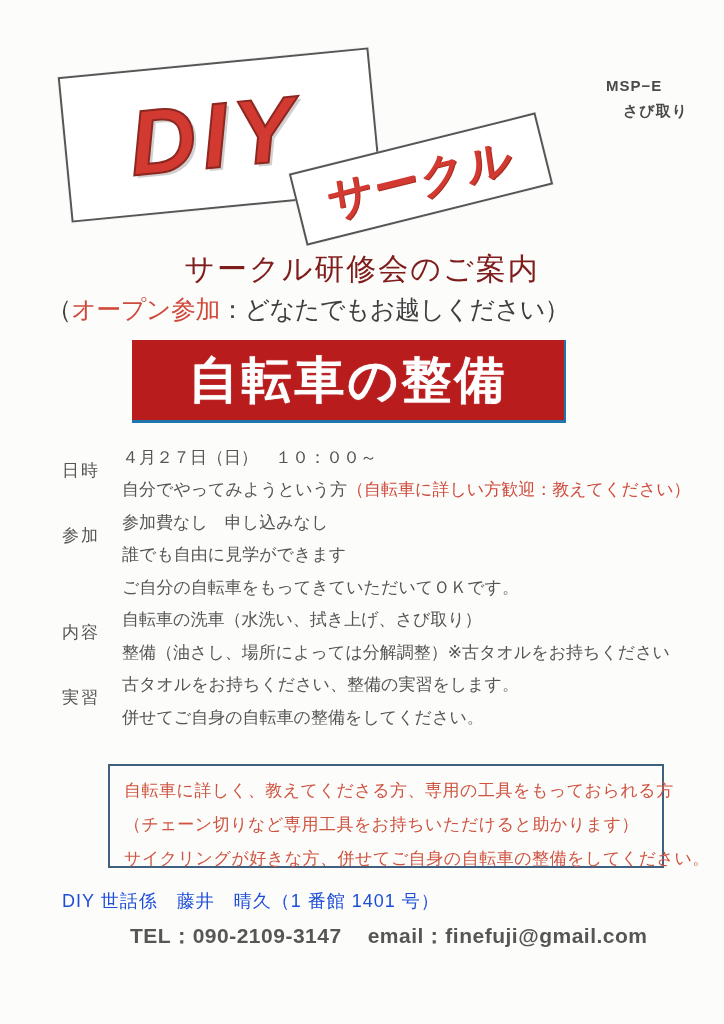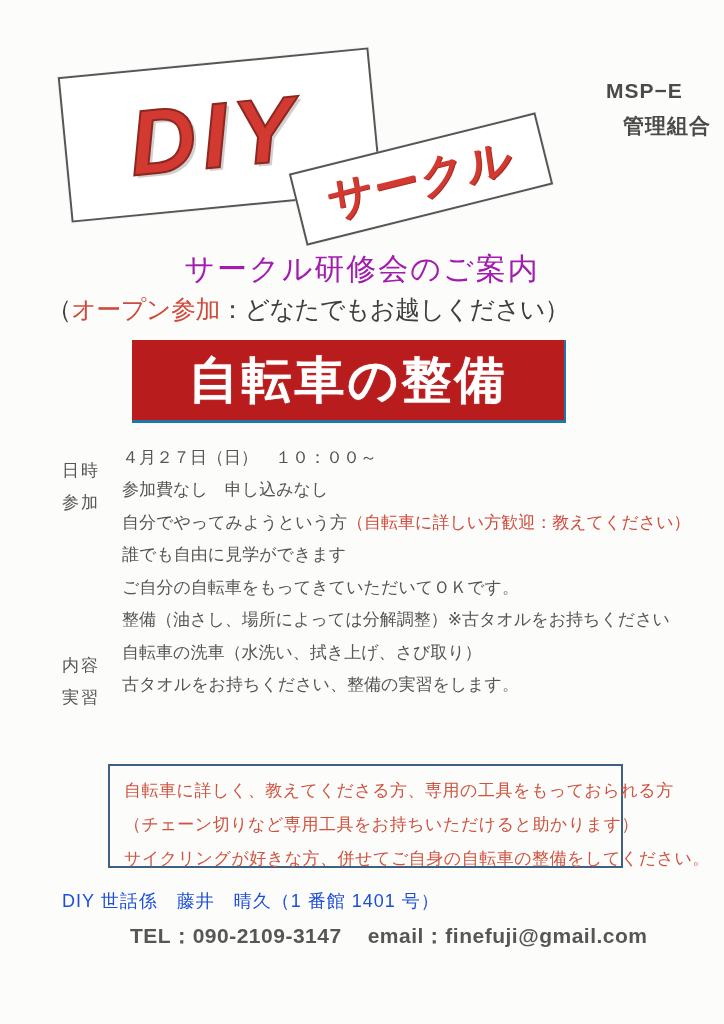--- a/index.html
+++ b/index.html
@@ -20,108 +20,112 @@
     color:#d23a31;-webkit-text-stroke:2px #8d271f;
     text-shadow:3px 3px 0 rgba(120,120,120,0.35);
     padding-right:10px;
   }
   .circle-box{left:294px;top:142px;width:250px;height:70px;transform:rotate(-14deg);}
   .circle-text{
     font-weight:bold;font-size:45px;letter-spacing:2px;color:#d23a31;
     transform:skew(-6deg);text-shadow:1px 1px 0 #a62d24;
   }
   
-  .org{position:absolute;left:606px;top:74px;font-size:21px;font-weight:bold;
+  .org{position:absolute;left:606px;top:74px;font-size:15px;font-weight:bold;
        color:#4a4a4a;line-height:1.65;letter-spacing:1px;}
   .org .l2{padding-left:17px;}
   
   .title{position:absolute;left:0;top:249px;width:724px;text-align:center;
-         font-size:30px;color:#a21caf;letter-spacing:2px;}
+         font-size:30px;color:#7f1d1d;letter-spacing:2px;}
   .subtitle{position:absolute;left:0;top:293px;width:616px;text-align:center;
             font-size:25px;color:#3f3f3f;letter-spacing:-0.5px;}
   .subtitle .hl{color:#cf4a3c;}
   .banner{position:absolute;left:132px;top:340px;width:432px;height:80px;
           background:#b91c1c;border-right:2px solid #2076ac;border-bottom:3px solid #2076ac;
           display:flex;align-items:center;justify-content:center;}
   .banner-text{color:#ffffff;font-weight:bold;font-size:50px;letter-spacing:3px;
                text-shadow:0 0 1px rgba(255,255,255,0.7);}
   
   .details{position:absolute;left:62px;top:441px;width:650px;font-size:17px;color:#555555;}
   .row{display:flex;height:32.5px;align-items:center;white-space:nowrap;}
   .row .lab{width:60px;flex:0 0 60px;letter-spacing:2px;margin-top:26px;}
   .row .red{color:#cf4a3c;}
   
-  .notice{position:absolute;left:108px;top:764px;width:515px;height:104px;
+  .notice{position:absolute;left:108px;top:764px;width:556px;height:104px;
           box-sizing:border-box;border:2px solid #40607f;background:transparent;
           padding:8px 0 0 14px;}
   .notice .nline{font-size:17px;color:#ce5340;line-height:34px;white-space:nowrap;
                  letter-spacing:0.5px;}
   
   .contact{position:absolute;left:62px;top:889px;font-size:18px;color:#1d4ed8;
            letter-spacing:1px;white-space:nowrap;}
   .telmail{position:absolute;left:130px;top:922px;font-size:21px;color:#565656;
            letter-spacing:0.5px;white-space:nowrap;font-weight:bold;}
   .telmail .gap{display:inline-block;width:26px;}
 </style>
 </head>
 <body>
 
 <div class="logo-box diy-box">
   <span class="diy-text">DIY</span>
 </div>
 
 <div class="org">
   <div>MSP−E</div>
-  <div class="l2">管理組合</div>
+  <div class="l2">さび取り</div>
 </div>
 
 <div class="logo-box circle-box">
   <span class="circle-text">サークル</span>
 </div>
 
 <div class="title">サークル研修会のご案内</div>
 <div class="subtitle"><span>（</span><span class="hl">オープン参加</span><span>：どなたでもお越しください）</span></div>
 
 <div class="banner">
   <span class="banner-text">自転車の整備</span>
 </div>
 
 <div class="details">
   <div class="row">
       <span class="lab">日時</span>
       <span>４月２７日（日）　１０：００～</span>
     </div>
   <div class="row">
-      <span class="lab">参加</span>
-      <span>参加費なし　申し込みなし</span>
-    </div>
-  <div class="row">
       <span class="lab"></span>
       <span>自分でやってみようという方</span>
       <span class="red">（自転車に詳しい方歓迎：教えてください）</span>
+    </div>
+  <div class="row">
+      <span class="lab">参加</span>
+      <span>参加費なし　申し込みなし</span>
     </div>
   <div class="row">
       <span class="lab"></span>
       <span>誰でも自由に見学ができます</span>
     </div>
   <div class="row">
       <span class="lab"></span>
       <span>ご自分の自転車をもってきていただいてＯＫです。</span>
     </div>
   <div class="row">
+      <span class="lab">内容</span>
+      <span>自転車の洗車（水洗い、拭き上げ、さび取り）</span>
+    </div>
+  <div class="row">
       <span class="lab"></span>
       <span>整備（油さし、場所によっては分解調整）※古タオルをお持ちください</span>
     </div>
   <div class="row">
-      <span class="lab">内容</span>
-      <span>自転車の洗車（水洗い、拭き上げ、さび取り）</span>
+      <span class="lab">実習</span>
+      <span>古タオルをお持ちください、整備の実習をします。</span>
     </div>
   <div class="row">
-      <span class="lab">実習</span>
-      <span>古タオルをお持ちください、整備の実習をします。</span>
+      <span class="lab"></span>
+      <span>併せてご自身の自転車の整備をしてください。</span>
     </div>
 </div>
 
 <div class="notice">
   <div class="nline">自転車に詳しく、教えてくださる方、専用の工具をもっておられる方</div>
   <div class="nline">（チェーン切りなど専用工具をお持ちいただけると助かります）</div>
   <div class="nline">サイクリングが好きな方、併せてご自身の自転車の整備をしてください。</div>
 </div>
 
 <div class="contact">DIY 世話係　藤井　晴久（1 番館 1401 号）</div>

